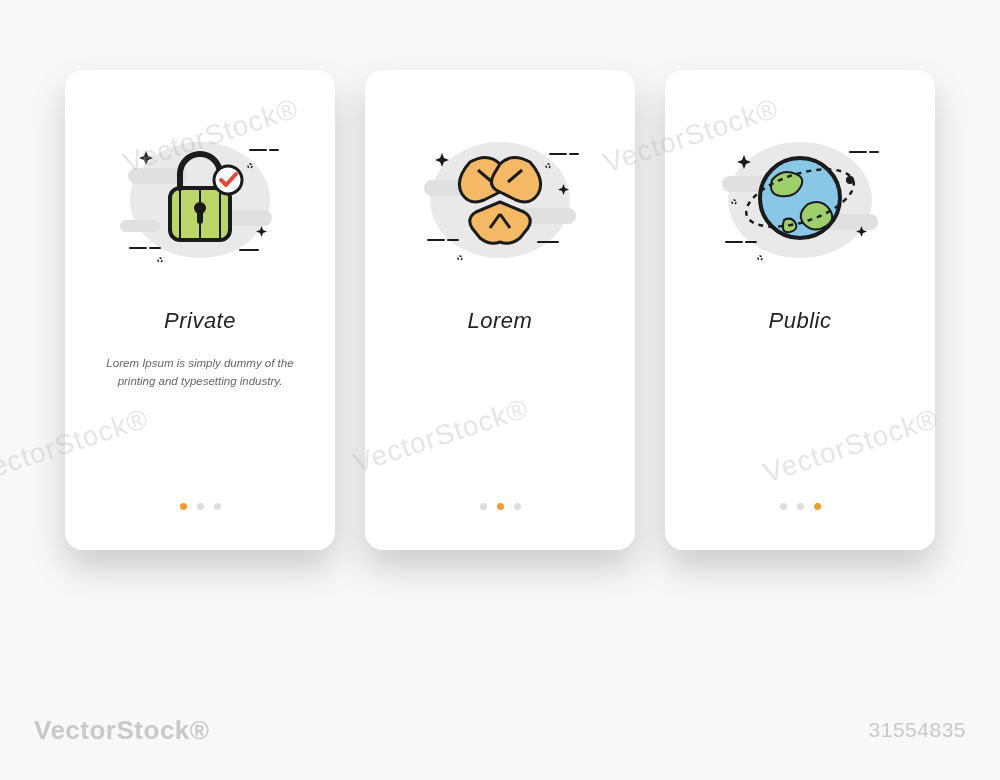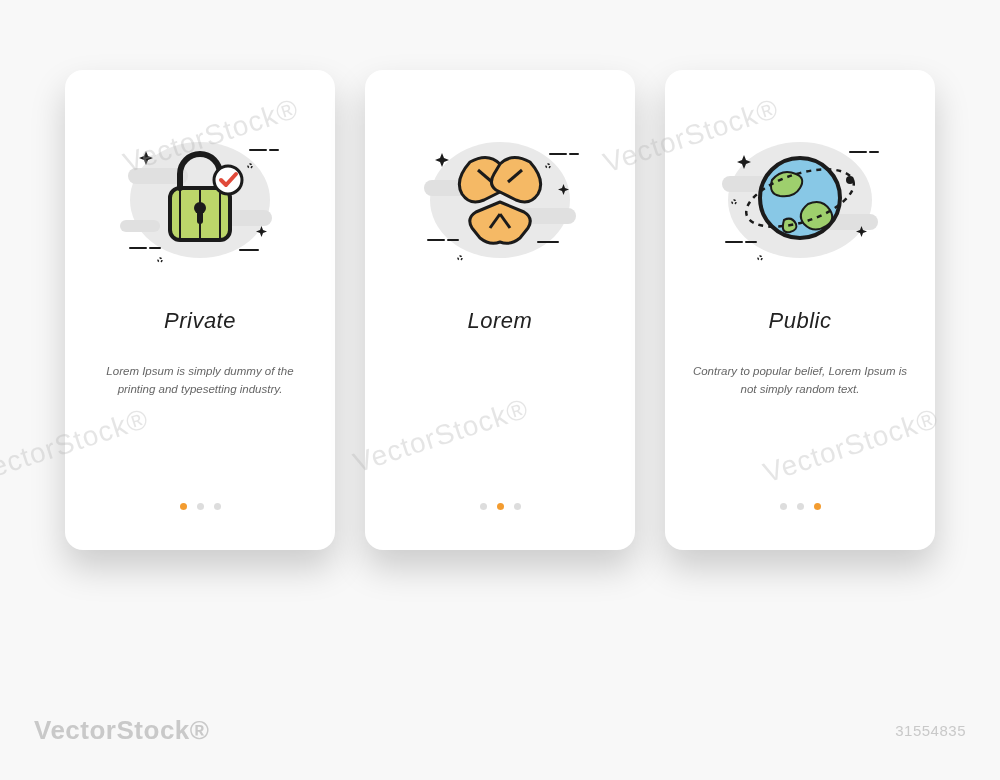--- a/index.html
+++ b/index.html
@@ -38,21 +38,21 @@
   }
   .illus svg { width: 100%; height: 100%; }
   .title {
     font-size: 22px;
     font-weight: 400;
     color: #222;
     margin-top: 28px;
     letter-spacing: .5px;
   }
   .desc {
-    margin-top: 28px;
+    margin-top: 20px;
     font-size: 11.5px;
     line-height: 1.6;
     color: #666;
     text-align: center;
     max-width: 220px;
   }
   .dots {
     margin-top: auto;
     display: flex;
     gap: 10px;
@@ -74,21 +74,21 @@
     padding: 0 34px 10px;
     color: #c9c9c9;
   }
   .brand {
     font-size: 26px;
     letter-spacing: .5px;
   }
   .brand .thin { font-weight: 700; }
   .brand .bold { font-weight: 700; }
   .imgid {
-    font-size: 15px;
+    font-size: 21px;
     letter-spacing: .5px;
   }
   .wm {
     position:absolute;
     font-size:28px;
     color:rgba(180,180,180,0.35);
     pointer-events:none;
     transform:rotate(-18deg);
     font-weight:400;
     letter-spacing:1px;
@@ -207,21 +207,20 @@
         </g>
         <g fill="#1b1b1b">
           <path d="M42 50 l2 -5 l2 5 l5 2 l-5 2 l-2 5 l-2 -5 l-5 -2 z"></path>
           <path d="M160 120 l1.5 -4 l1.5 4 l4 1.5 l-4 1.5 l-1.5 4 l-1.5 -4 l-4 -1.5 z"></path>
           <circle cx="60" cy="148" r="2" fill="none" stroke="#1b1b1b" stroke-width="1.5" stroke-dasharray="2 2"></circle>
           <circle cx="34" cy="92" r="2" fill="none" stroke="#1b1b1b" stroke-width="1.5" stroke-dasharray="2 2"></circle>
         </g>
       </svg>
     </div>
     <div class="title">Public</div>
-    <div class="desc">Contrary to popular belief, Lorem Ipsum is not simply random text.</div>
     <div class="dots">
       <div class="dot"></div>
       <div class="dot"></div>
       <div class="dot active"></div>
     </div>
   </div>
 
 </div>
 
 <div class="footer">

